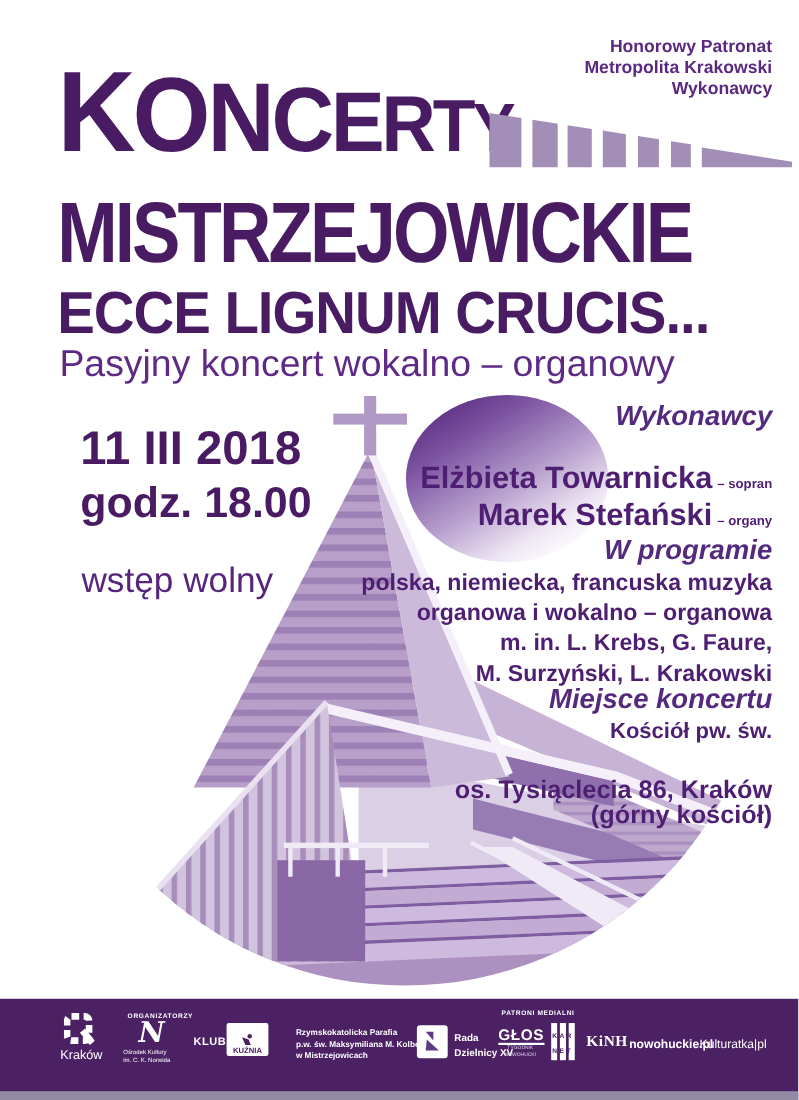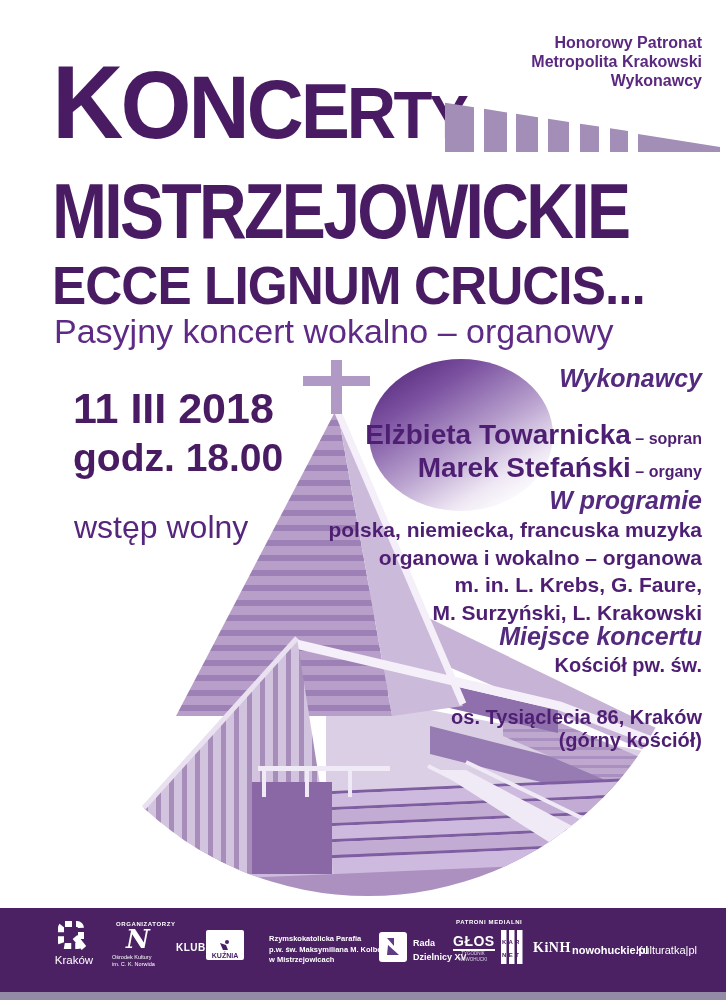--- a/index.html
+++ b/index.html
@@ -22,26 +22,26 @@
   .d1{left:73px;top:384px;font-size:43px;font-weight:800;}
   .d2{left:73px;top:436px;font-size:39px;font-weight:800;}
   .d3{left:74px;top:509px;font-size:32px;font-weight:400;color:#56267c;}
   
   .rcol{right:24px;text-align:right;color:#4e1e72;}
   .ital{font-style:italic;font-weight:600;font-size:25px;color:#542a7e;}
   .wyk{top:364px;}
   .perf1{top:419px;}
   .perf2{top:452px;}
   .perf-name{font-size:28px;font-weight:800;}
-  .perf-role{font-size:16px;font-weight:700;}
+  .perf-role{font-size:12px;font-weight:700;}
   .wprog{top:486px;}
   .prog{top:516px;font-size:21px;font-weight:800;line-height:27.5px;}
   .miejsce{top:622px;}
   .venue1{top:654px;font-size:20px;font-weight:800;line-height:23px;}
-  .venue2{top:706px;font-size:20px;font-weight:800;line-height:23px;}
+  .venue2{top:706px;font-size:23px;font-weight:800;line-height:23px;}
   
   .art{position:absolute;left:0;top:0;width:726px;height:1000px;}
   
   .footer{left:0;top:908px;width:726px;height:92px;background:#4b2163;}
   .fstrip{left:0;top:84px;width:726px;height:8px;background:#938aa5;}
   .footer .abs{color:#ffffff;}
   .fw-krakow-label{left:44px;top:46px;width:60px;text-align:center;font-size:11.5px;font-weight:400;}
   .fh{font-size:6px;letter-spacing:0.6px;font-weight:700;color:#e6ddf0;}
   .fh-org{left:116px;top:13px;}
   .norwid-n{left:126px;top:16px;font-family:"DejaVu Serif",serif;font-style:italic;

